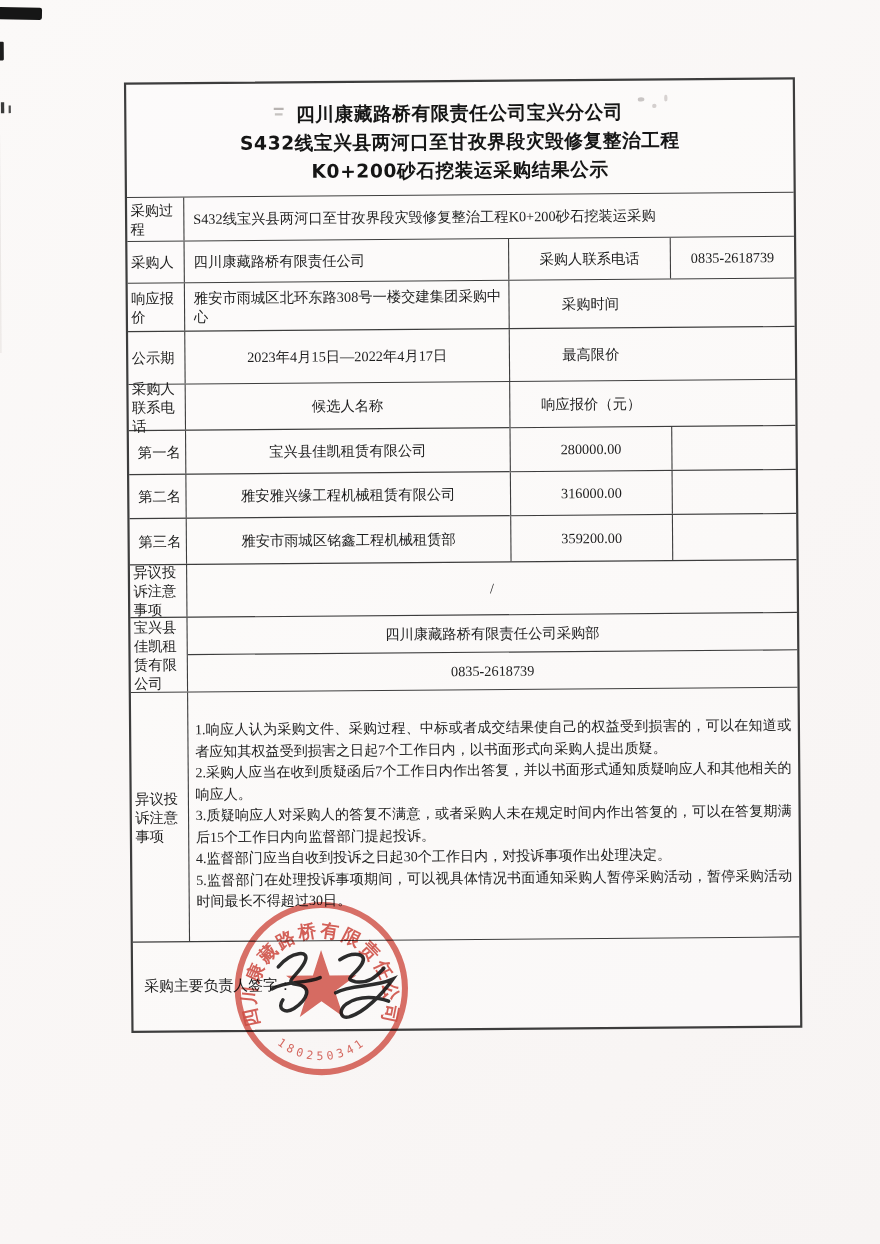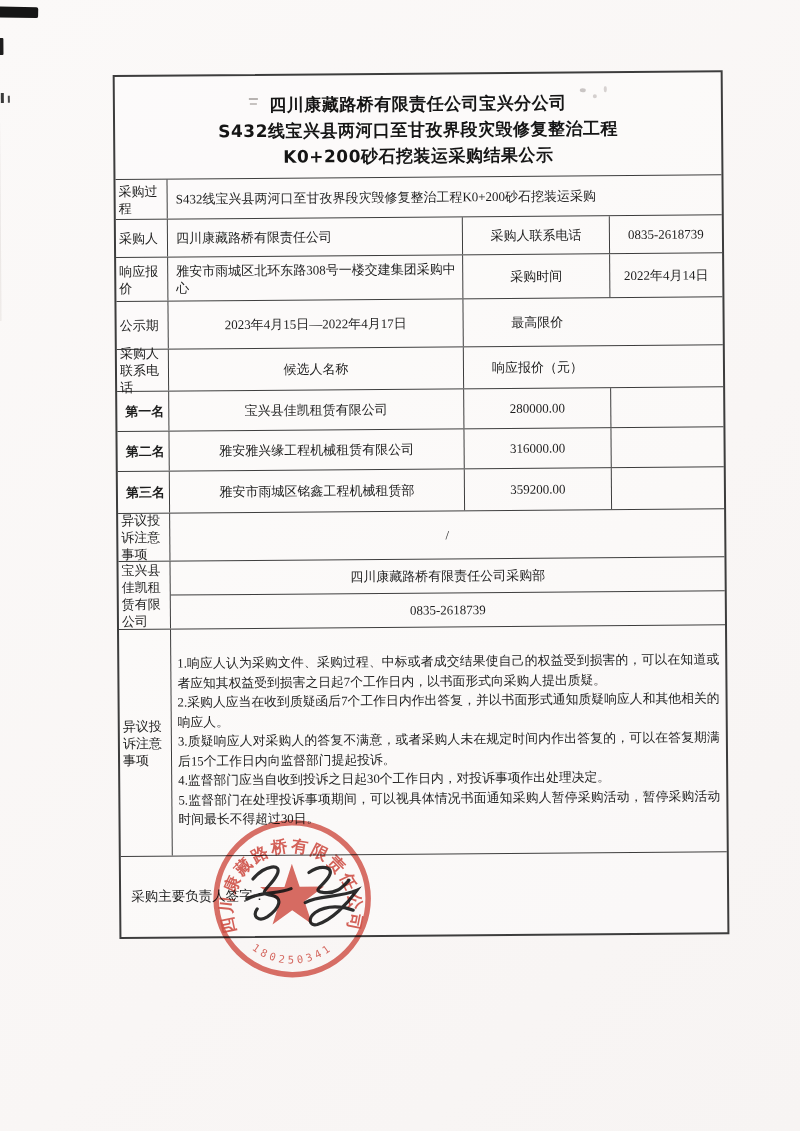--- a/index.html
+++ b/index.html
@@ -21,21 +21,21 @@
   .t-row { display:flex; border-bottom:1.5px solid #3d3d3d; }
   .t-row:last-child { border-bottom:none; }
   .cell { border-right:1.5px solid #3d3d3d; display:flex; align-items:center; font-size:13px; line-height:17px; }
   .cell:last-child { border-right:none; }
   .label-col { width:52px; padding:2px 2px 2px 3px; flex:none; }
   .col2 { width:295px; flex:none; }
   .col3 { width:147px; flex:none; justify-content:center; text-align:center; }
   .col4 { flex:1; justify-content:center; text-align:center; }
   .left-pad { padding-left:8px; padding-right:4px; }
   .center { justify-content:center; text-align:center; }
-  .rank { justify-content:center; text-align:center; padding-left:6px;font-weight:bold; }
+  .rank { justify-content:center; text-align:center; padding-left:6px; }
 
   .title-block { height:103px; display:flex; flex-direction:column; align-items:center; justify-content:flex-end; padding-bottom:8px; border-bottom:1.5px solid #3d3d3d; }
   .title-line { font-family:"DejaVu Sans","Liberation Sans",sans-serif; font-weight:700; font-size:17px; line-height:26px; color:#151515; letter-spacing:0.5px; }
 
   .r-project { height:40px; }
   .r-purchaser { height:38px; }
   .r-location { height:44px; }
   .r-publicity { height:48px; }
   .r-candhead { height:42px; }
   .r-c1 { height:40px; }
@@ -95,21 +95,20 @@
       <div class="cell label-col">采购人</div>
       <div class="cell col2 left-pad">四川康藏路桥有限责任公司</div>
       <div class="cell col3">采购人联系电话</div>
       <div class="cell col4">0835-2618739</div>
     </div>
 
     <div class="t-row r-location">
       <div class="cell label-col">响应报价</div>
       <div class="cell col2 left-pad">雅安市雨城区北环东路308号一楼交建集团采购中心</div>
       <div class="cell col3">采购时间</div>
-      <div class="cell col4">2022年4月14日</div>
     </div>
 
     <div class="t-row r-publicity">
       <div class="cell label-col">公示期</div>
       <div class="cell col2 center">2023年4月15日—2022年4月17日</div>
       <div class="cell col3">最高限价</div>
     </div>
 
     <div class="t-row r-candhead">
       <div class="cell label-col">采购人联系电话</div>

